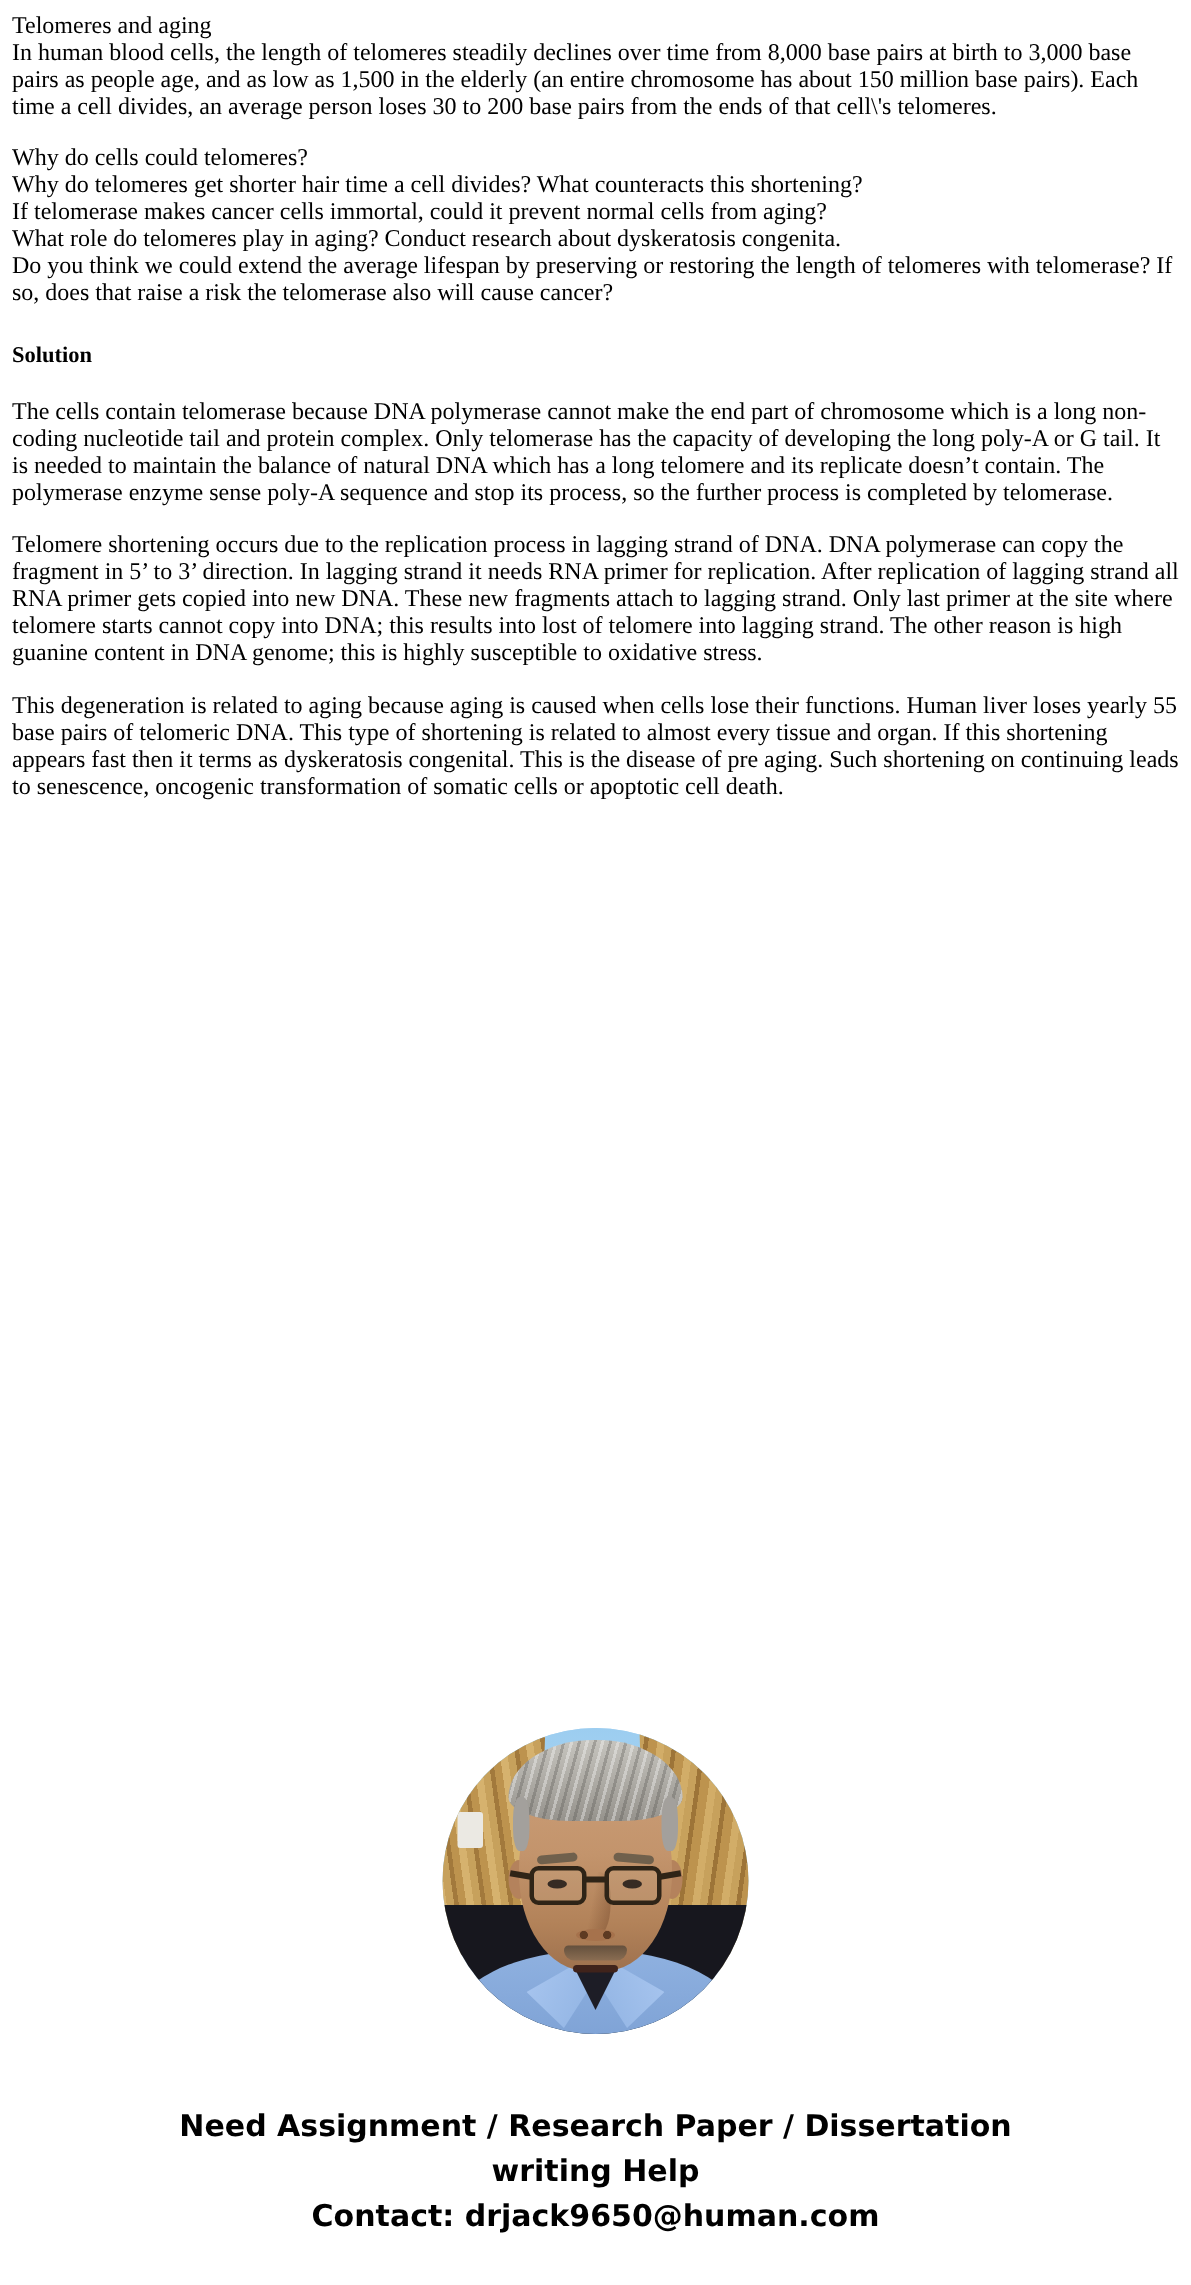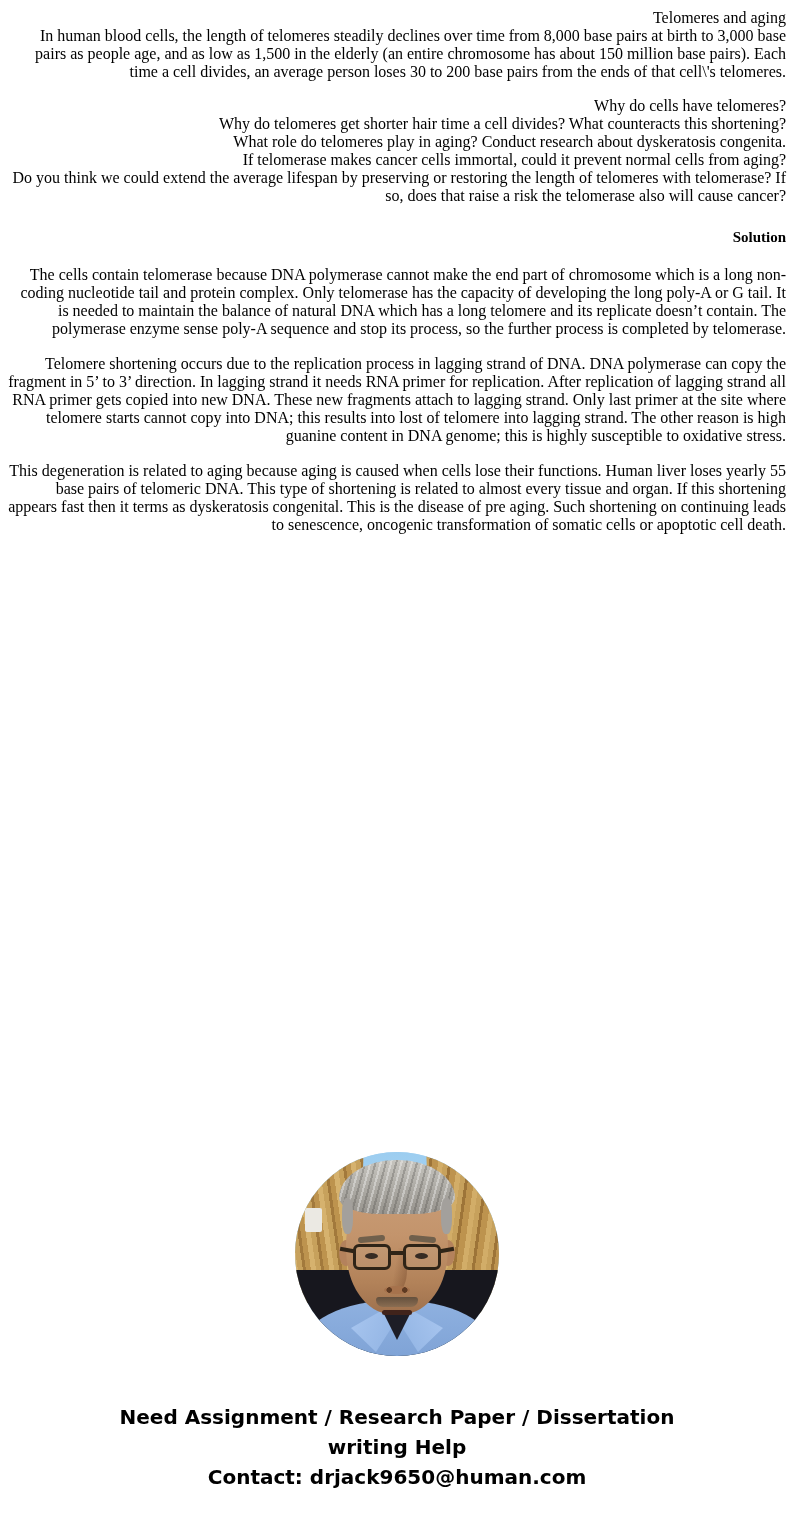--- a/index.html
+++ b/index.html
@@ -7,21 +7,21 @@
     position:relative;
     width:794px; height:1523px;
     overflow:hidden;
     color:#000;
     font-family:"Liberation Serif","DejaVu Serif",serif;
   }
 
   
   .doc {
     position:absolute; top:9px; left:8px; width:778px;
-    font-size:16px; line-height:18px;text-align:right;
+    font-size:16px; line-height:18px;
   }
   .doc .line { margin:0; }
   .questions { margin-top:16px; }
   .sol-head { margin-top:20px; font-size:15px; line-height:24px; font-weight:bold; }
   .para { margin-top:17px; }
 
   
   .avatar-wrap {
     position:absolute; top:1152px; left:295px;
     width:204px; height:204px; border-radius:50%;
@@ -91,24 +91,24 @@
   .footer .fline { white-space:nowrap; }
 </style>
 </head>
 <body>
 
 <div class="doc">
   <div class="line">Telomeres and aging</div>
   <div class="line">In human blood cells, the length of telomeres steadily declines over time from 8,000 base pairs at birth to 3,000 base pairs as people age, and as low as 1,500 in the elderly (an entire chromosome has about 150 million base pairs). Each time a cell divides, an average person loses 30 to 200 base pairs from the ends of that cell\'s telomeres.</div>
 
   <div class="questions">
-    <div class="line">Why do cells have telomeres?</div>
+    <div class="line">Why do cells could telomeres?</div>
     <div class="line">Why do telomeres get shorter hair time a cell divides? What counteracts this shortening?</div>
+    <div class="line">If telomerase makes cancer cells immortal, could it prevent normal cells from aging?</div>
     <div class="line">What role do telomeres play in aging? Conduct research about dyskeratosis congenita.</div>
-    <div class="line">If telomerase makes cancer cells immortal, could it prevent normal cells from aging?</div>
     <div class="line">Do you think we could extend the average lifespan by preserving or restoring the length of telomeres with telomerase? If so, does that raise a risk the telomerase also will cause cancer?</div>
   </div>
 
   <div class="sol-head">Solution</div>
 
   <div class="para">The cells contain telomerase because DNA polymerase cannot make the end part of chromosome which is a long non-coding nucleotide tail and protein complex. Only telomerase has the capacity of developing the long poly-A or G tail. It is needed to maintain the balance of natural DNA which has a long telomere and its replicate doesn’t contain. The polymerase enzyme sense poly-A sequence and stop its process, so the further process is completed by telomerase.</div>
   <div class="para">Telomere shortening occurs due to the replication process in lagging strand of DNA. DNA polymerase can copy the fragment in 5’ to 3’ direction. In lagging strand it needs RNA primer for replication. After replication of lagging strand all RNA primer gets copied into new DNA. These new fragments attach to lagging strand. Only last primer at the site where telomere starts cannot copy into DNA; this results into lost of telomere into lagging strand. The other reason is high guanine content in DNA genome; this is highly susceptible to oxidative stress.</div>
   <div class="para">This degeneration is related to aging because aging is caused when cells lose their functions. Human liver loses yearly 55 base pairs of telomeric DNA. This type of shortening is related to almost every tissue and organ. If this shortening appears fast then it terms as dyskeratosis congenital. This is the disease of pre aging. Such shortening on continuing leads to senescence, oncogenic transformation of somatic cells or apoptotic cell death.</div>
 </div>
 

